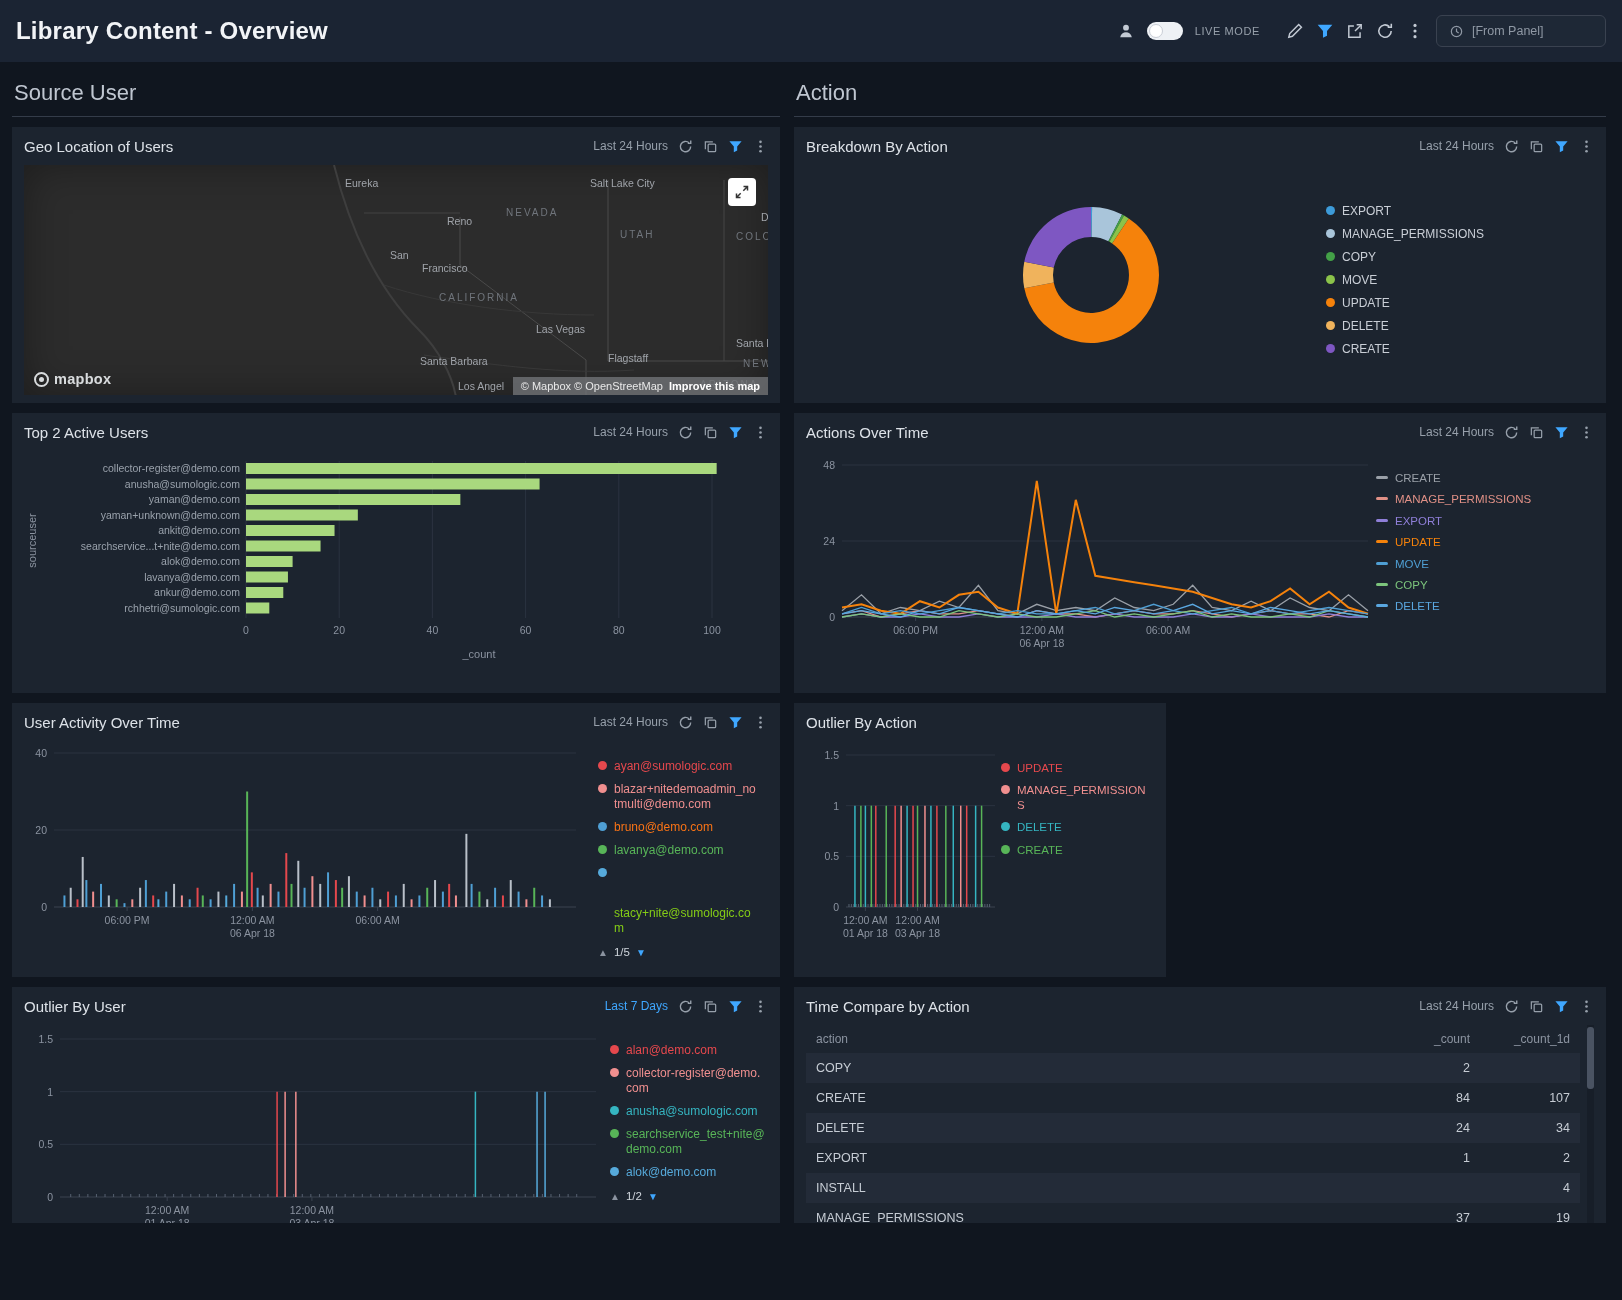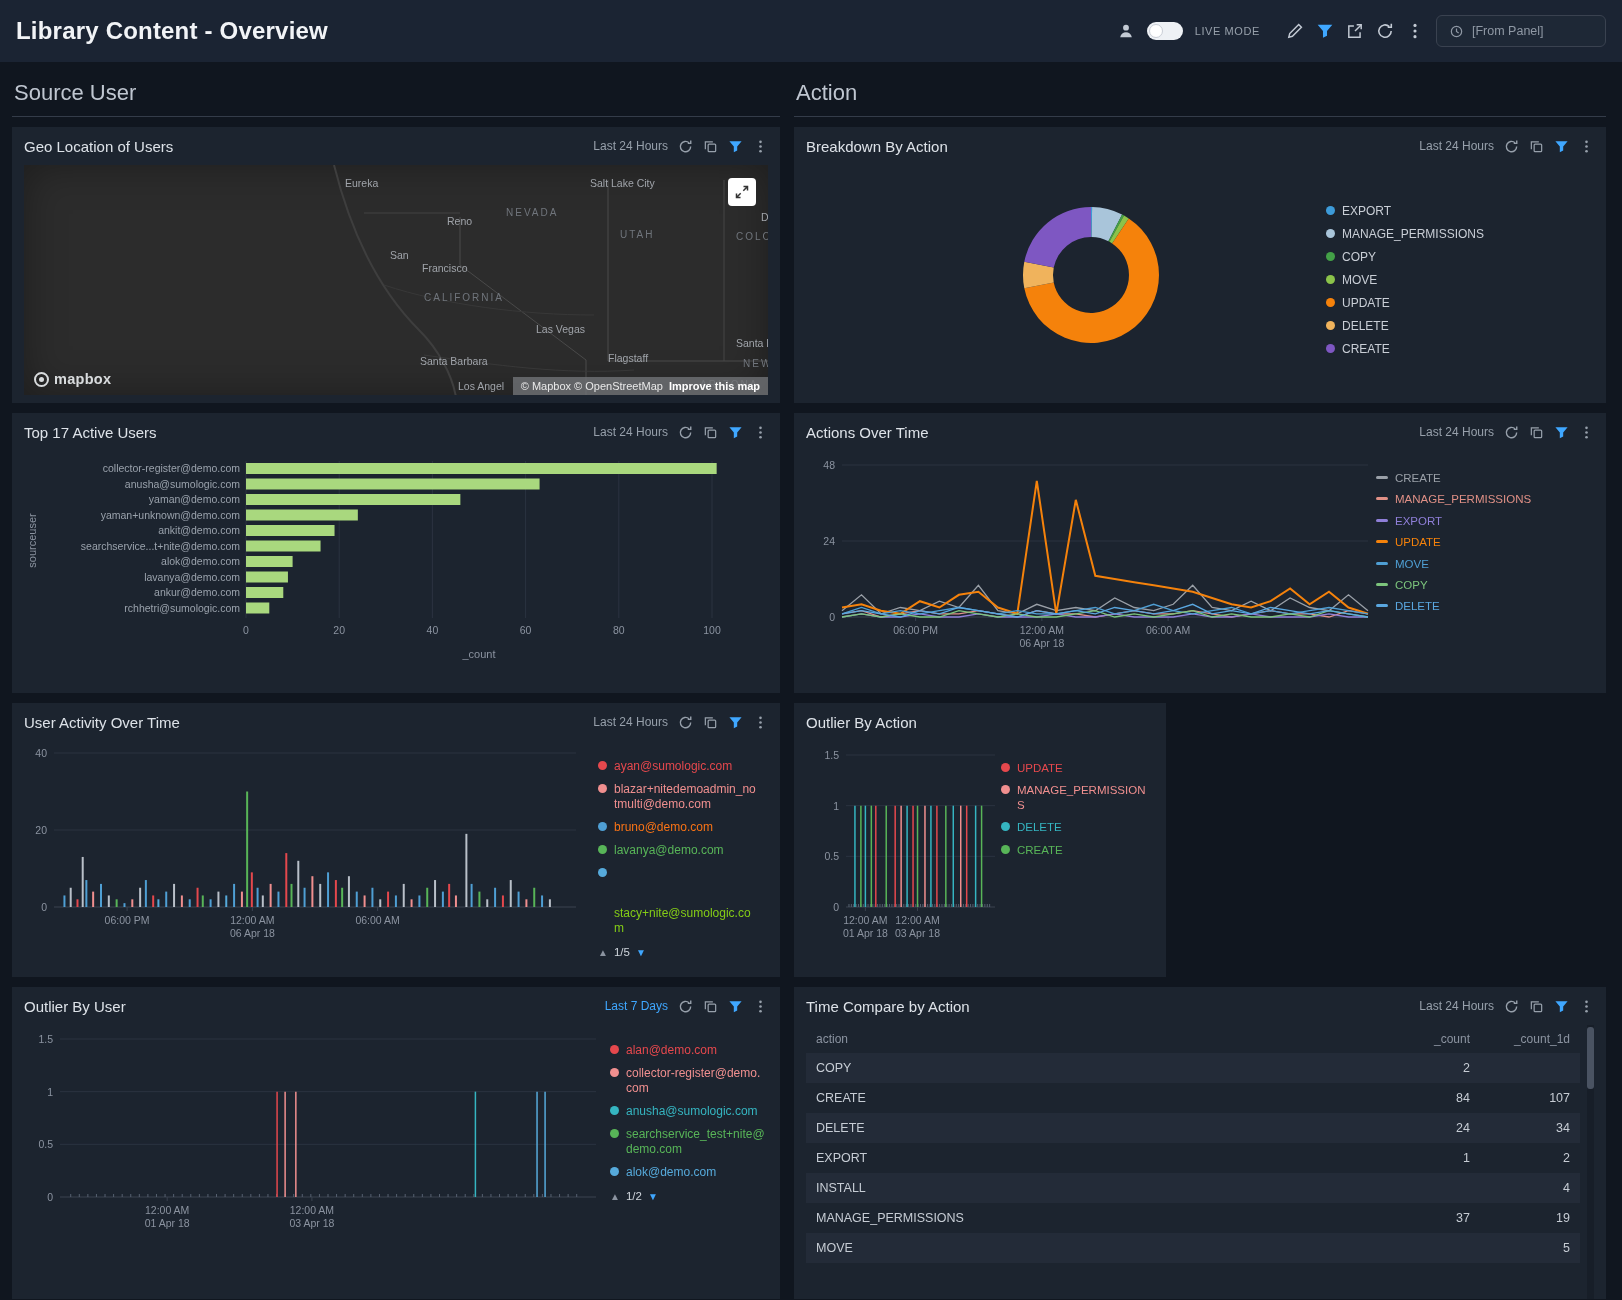--- a/index.html
+++ b/index.html
@@ -21,21 +21,21 @@
   .live-label{font-size:11px;color:#97a0ab;letter-spacing:.6px;margin-right:14px;}
   .time-box{display:flex;align-items:center;gap:8px;border:1px solid #3a4250;background:#1e2836;height:32px;padding:0 12px;min-width:170px;color:#8f98a4;font-size:12.5px;border-radius:6px;cursor:pointer;box-sizing:border-box;}
   .time-box .tb-icon{width:15px;height:15px;color:#8f98a4;}
   
   .columns{display:grid;grid-template-columns:768px 812px;gap:0 14px;padding:8px 12px 0;align-items:start;}
   .col{display:flex;flex-direction:column;gap:10px;}
   .section-head{height:46px;display:flex;align-items:center;border-bottom:1px solid #343c49;font-size:22px;font-weight:300;color:#bfc6d0;padding-left:2px;}
   .row-split{display:grid;grid-template-columns:372px 428px;gap:12px;}
   
   .panel{background:#1c242f;position:relative;overflow:hidden;}
-  .h276{height:276px}.h280{height:280px}.h274{height:274px}.hlast{height:312px}
+  .h276{height:276px}.h280{height:280px}.h274{height:274px}.hlast{height:236px}
   .panel-head{display:flex;align-items:center;justify-content:space-between;height:38px;padding:0 12px;}
   .panel-title{font-size:15px;color:#dde2e8;}
   .panel-ctrl{display:flex;align-items:center;gap:10px;color:#97a0ab;}
   .panel-ctrl .range{font-size:12px;cursor:pointer;white-space:nowrap;}
   .panel-ctrl .range.accent{color:#3fa7ff;}
   .cicon{width:15px;height:15px;display:inline-flex;color:#97a0ab;cursor:pointer;}
   .cicon svg{width:100%;height:100%;}
   .cicon.funnel{color:#3fa7ff;}
   .panel-body{position:relative;height:calc(100% - 38px);padding:0 12px 8px;box-sizing:border-box;}
   .flexbody{display:flex;align-items:flex-start;}
@@ -184,21 +184,21 @@
           <div id="map-labels">
               <span class="map-label city" style="left: 321px; top: 12px;">Eureka</span>
               <span class="map-label city" style="left: 566px; top: 12px;">Salt Lake City</span>
               <span class="map-label city" style="left: 423px; top: 50px;">Reno</span>
               <span class="map-label state" style="left: 482px; top: 42px;">NEVADA</span>
               <span class="map-label state" style="left: 596px; top: 64px;">UTAH</span>
               <span class="map-label city" style="left: 737px; top: 46px;">D</span>
               <span class="map-label city" style="left: 366px; top: 84px;">San</span>
               <span class="map-label city" style="left: 350px; top: 97px; margin-left: 48px;">Francisco</span>
               <span class="map-label state" style="left: 712px; top: 66px;">COLOR</span>
-              <span class="map-label state" style="left: 400px; top: 127px;">CALIFORNIA</span>
+              <span class="map-label state" style="left: 415px; top: 127px;">CALIFORNIA</span>
               <span class="map-label city" style="left: 512px; top: 158px;">Las Vegas</span>
               <span class="map-label city" style="left: 712px; top: 172px;">Santa F</span>
               <span class="map-label city" style="left: 396px; top: 190px;">Santa Barbara</span>
               <span class="map-label city" style="left: 584px; top: 187px;">Flagstaff</span>
               <span class="map-label state" style="left: 719px; top: 193px;">NEW</span>
               <span class="map-label city" style="left: 434px; top: 215px;">Los Angel</span>
               <span class="map-label state" style="left: 676px; top: 214px;">ARIZONA</span>
             </div>
           <button class="map-expand">
             <svg viewBox="0 0 16 16">
@@ -212,21 +212,21 @@
           <div class="map-attrib">
             <span>© Mapbox © OpenStreetMap</span>
             <a class="improve">Improve this map</a>
           </div>
         </div>
       </div>
     </section>
 
     <section class="panel h280">
       <div class="panel-head">
-        <span class="panel-title">Top 17 Active Users</span>
+        <span class="panel-title">Top 2 Active Users</span>
         <div class="panel-ctrl">
   <span class="range">Last 24 Hours</span>
   <span class="cicon">
     <svg viewBox="0 0 16 16">
                 <path d="M13.5 8a5.5 5.5 0 1 1-1.7-3.9" fill="none" stroke="currentColor" stroke-width="1.5"></path>
                 <polyline points="13.6,1.5 13.6,4.7 10.4,4.7" fill="none" stroke="currentColor" stroke-width="1.5"></polyline>
               </svg>
   </span>
   <span class="cicon">
     <svg viewBox="0 0 16 16">

